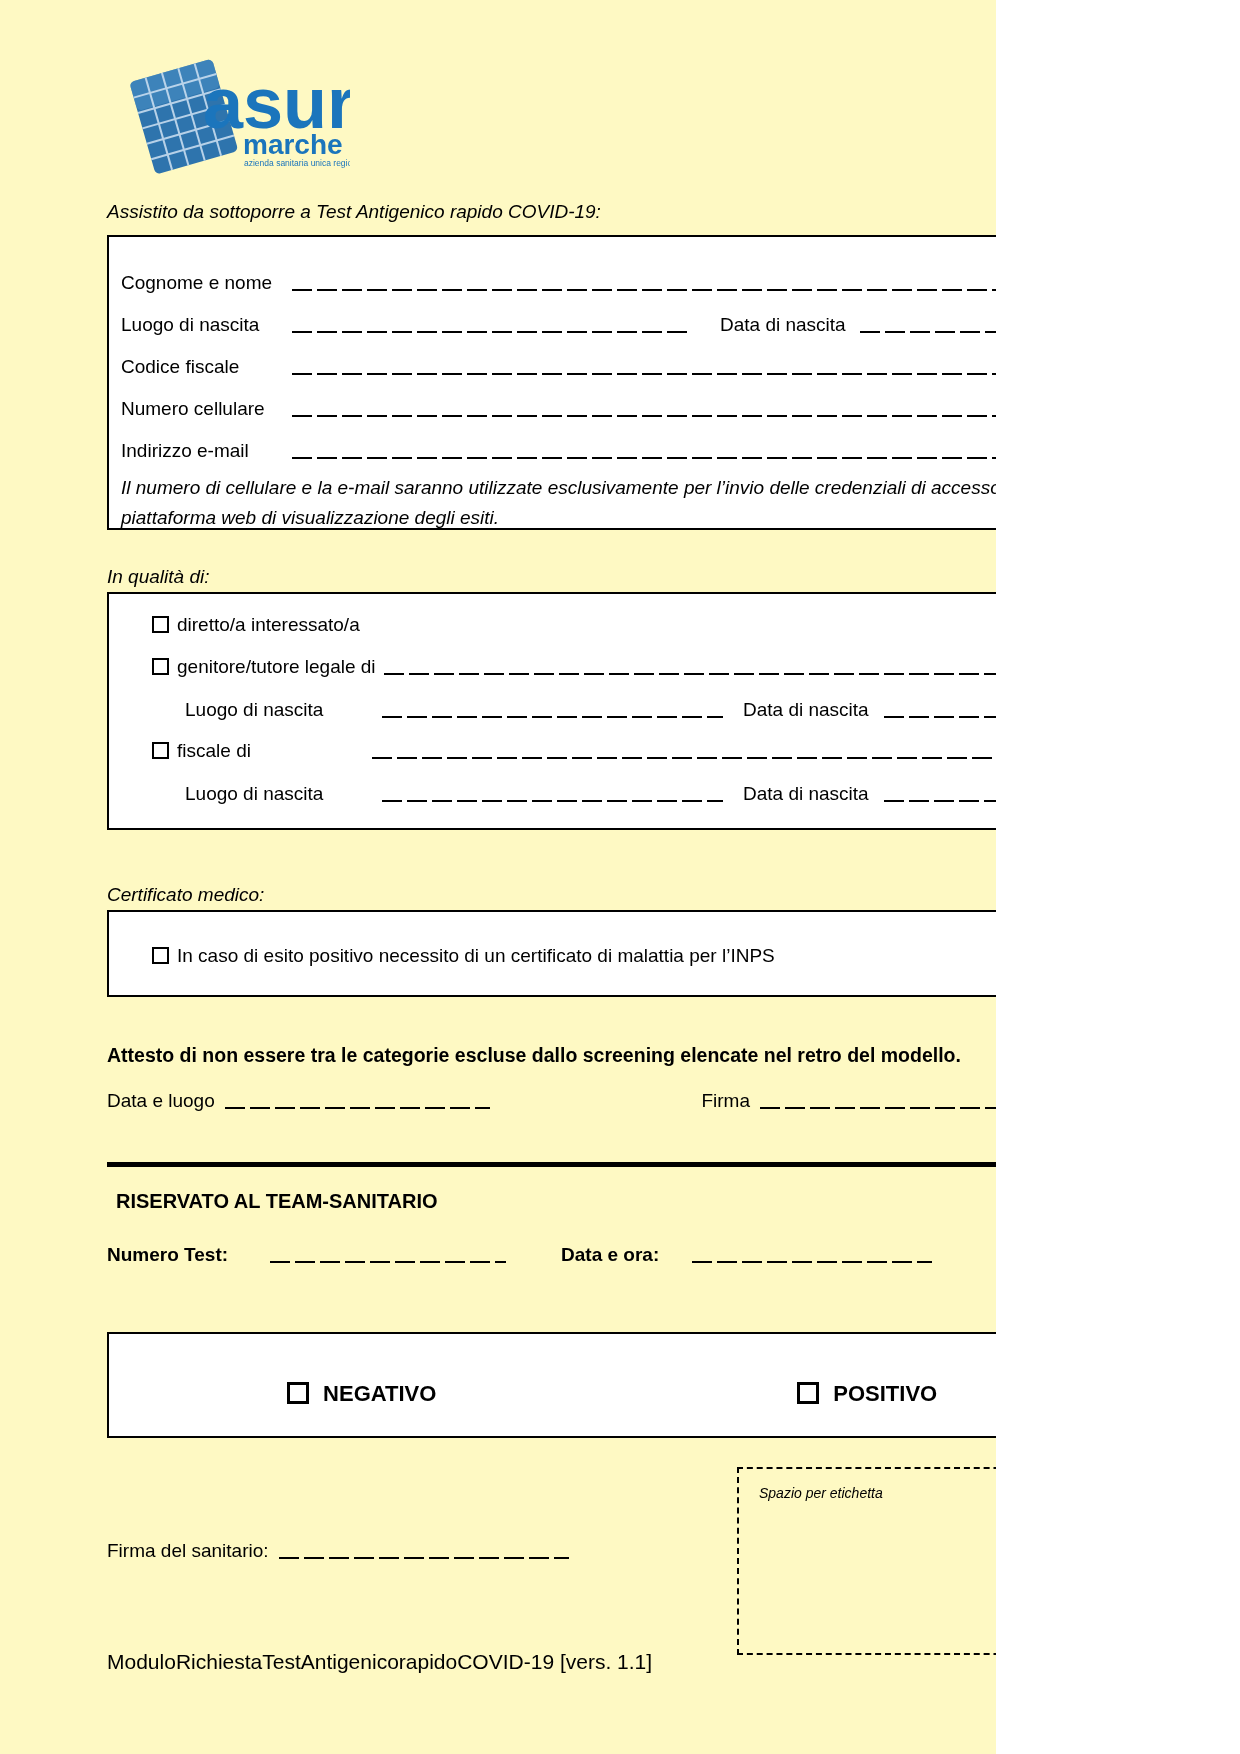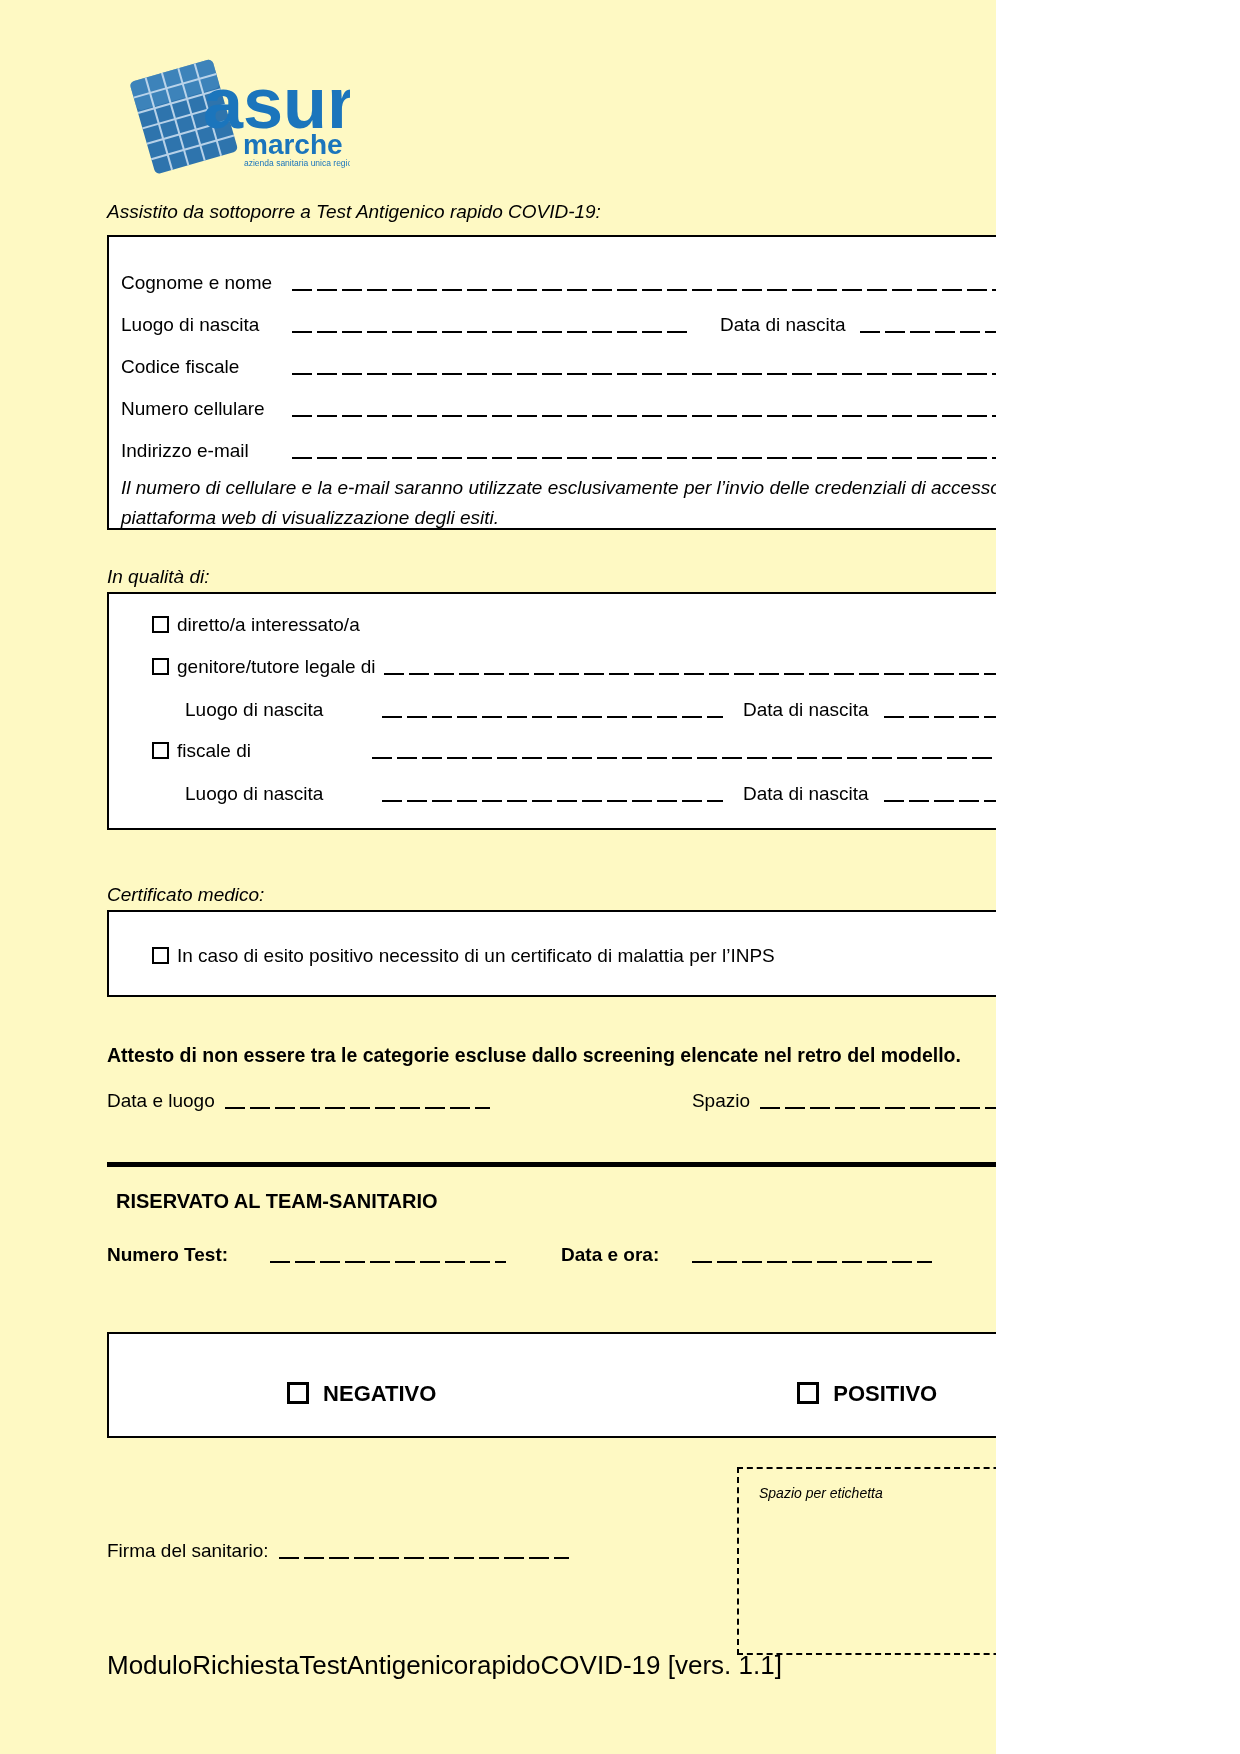--- a/index.html
+++ b/index.html
@@ -35,21 +35,21 @@
   #staff-title{position:absolute;left:116px;top:1190px;font-size:20px;font-weight:bold;}
   #staff-row{position:absolute;left:107px;top:1240px;height:26px;display:flex;align-items:flex-end;}
   #staff-row .lbl{font-weight:bold;}
   #esito-title{position:absolute;top:8px;left:0;right:0;text-align:center;font-size:26px;font-weight:bold;}
   #esito-opts{position:absolute;top:48px;left:0;right:0;display:flex;}
   .esito-half{width:50%;display:flex;justify-content:center;align-items:flex-end;}
   .esito-lbl{font-size:22px;font-weight:bold;margin-left:14px;line-height:24px;white-space:nowrap;}
   #label-box{position:absolute;left:737px;top:1467px;width:371px;height:188px;border:2px dashed #000;box-sizing:border-box;}
   #label-box-caption{font-style:italic;font-size:14px;padding:16px 0 0 20px;}
   #firma-san-row{position:absolute;left:107px;top:1536px;height:26px;display:flex;align-items:flex-end;}
-  #footer{position:absolute;left:107px;top:1650px;font-size:26px;}
+  #footer{position:absolute;left:107px;top:1650px;font-size:21px;}
   .grp{display:flex;align-items:flex-end;margin-left:auto;}
 </style>
 </head>
 <body>
 
 <div id="page">
 
   <div id="header">
     <svg id="logo" width="235" height="125" viewBox="0 0 235 125">
       <g transform="rotate(-16 78 66)">
@@ -140,21 +140,21 @@
       <span class="lbl gap16">In caso di esito positivo necessito di un certificato di malattia per l’INPS</span>
     </div>
   </div>
 
   <div id="attest">Attesto di non essere tra le categorie escluse dallo screening elencate nel retro del modello.</div>
 
   <div id="sigrow">
     <span class="lbl">Data e luogo</span>
     <span class="dl" style="width:265px;margin-left:10px;"></span>
     <span class="grp">
-      <span class="lbl">Spazio</span>
+      <span class="lbl">Firma</span>
       <span class="dl" style="width:290px;margin-left:10px;"></span>
     </span>
   </div>
 
   <div id="divider"></div>
   <div id="staff-title">RISERVATO AL TEAM-SANITARIO</div>
 
   <div id="staff-row">
     <span class="lbl">Numero Test:</span>
     <span class="dl" style="width:236px;margin-left:42px;"></span>

